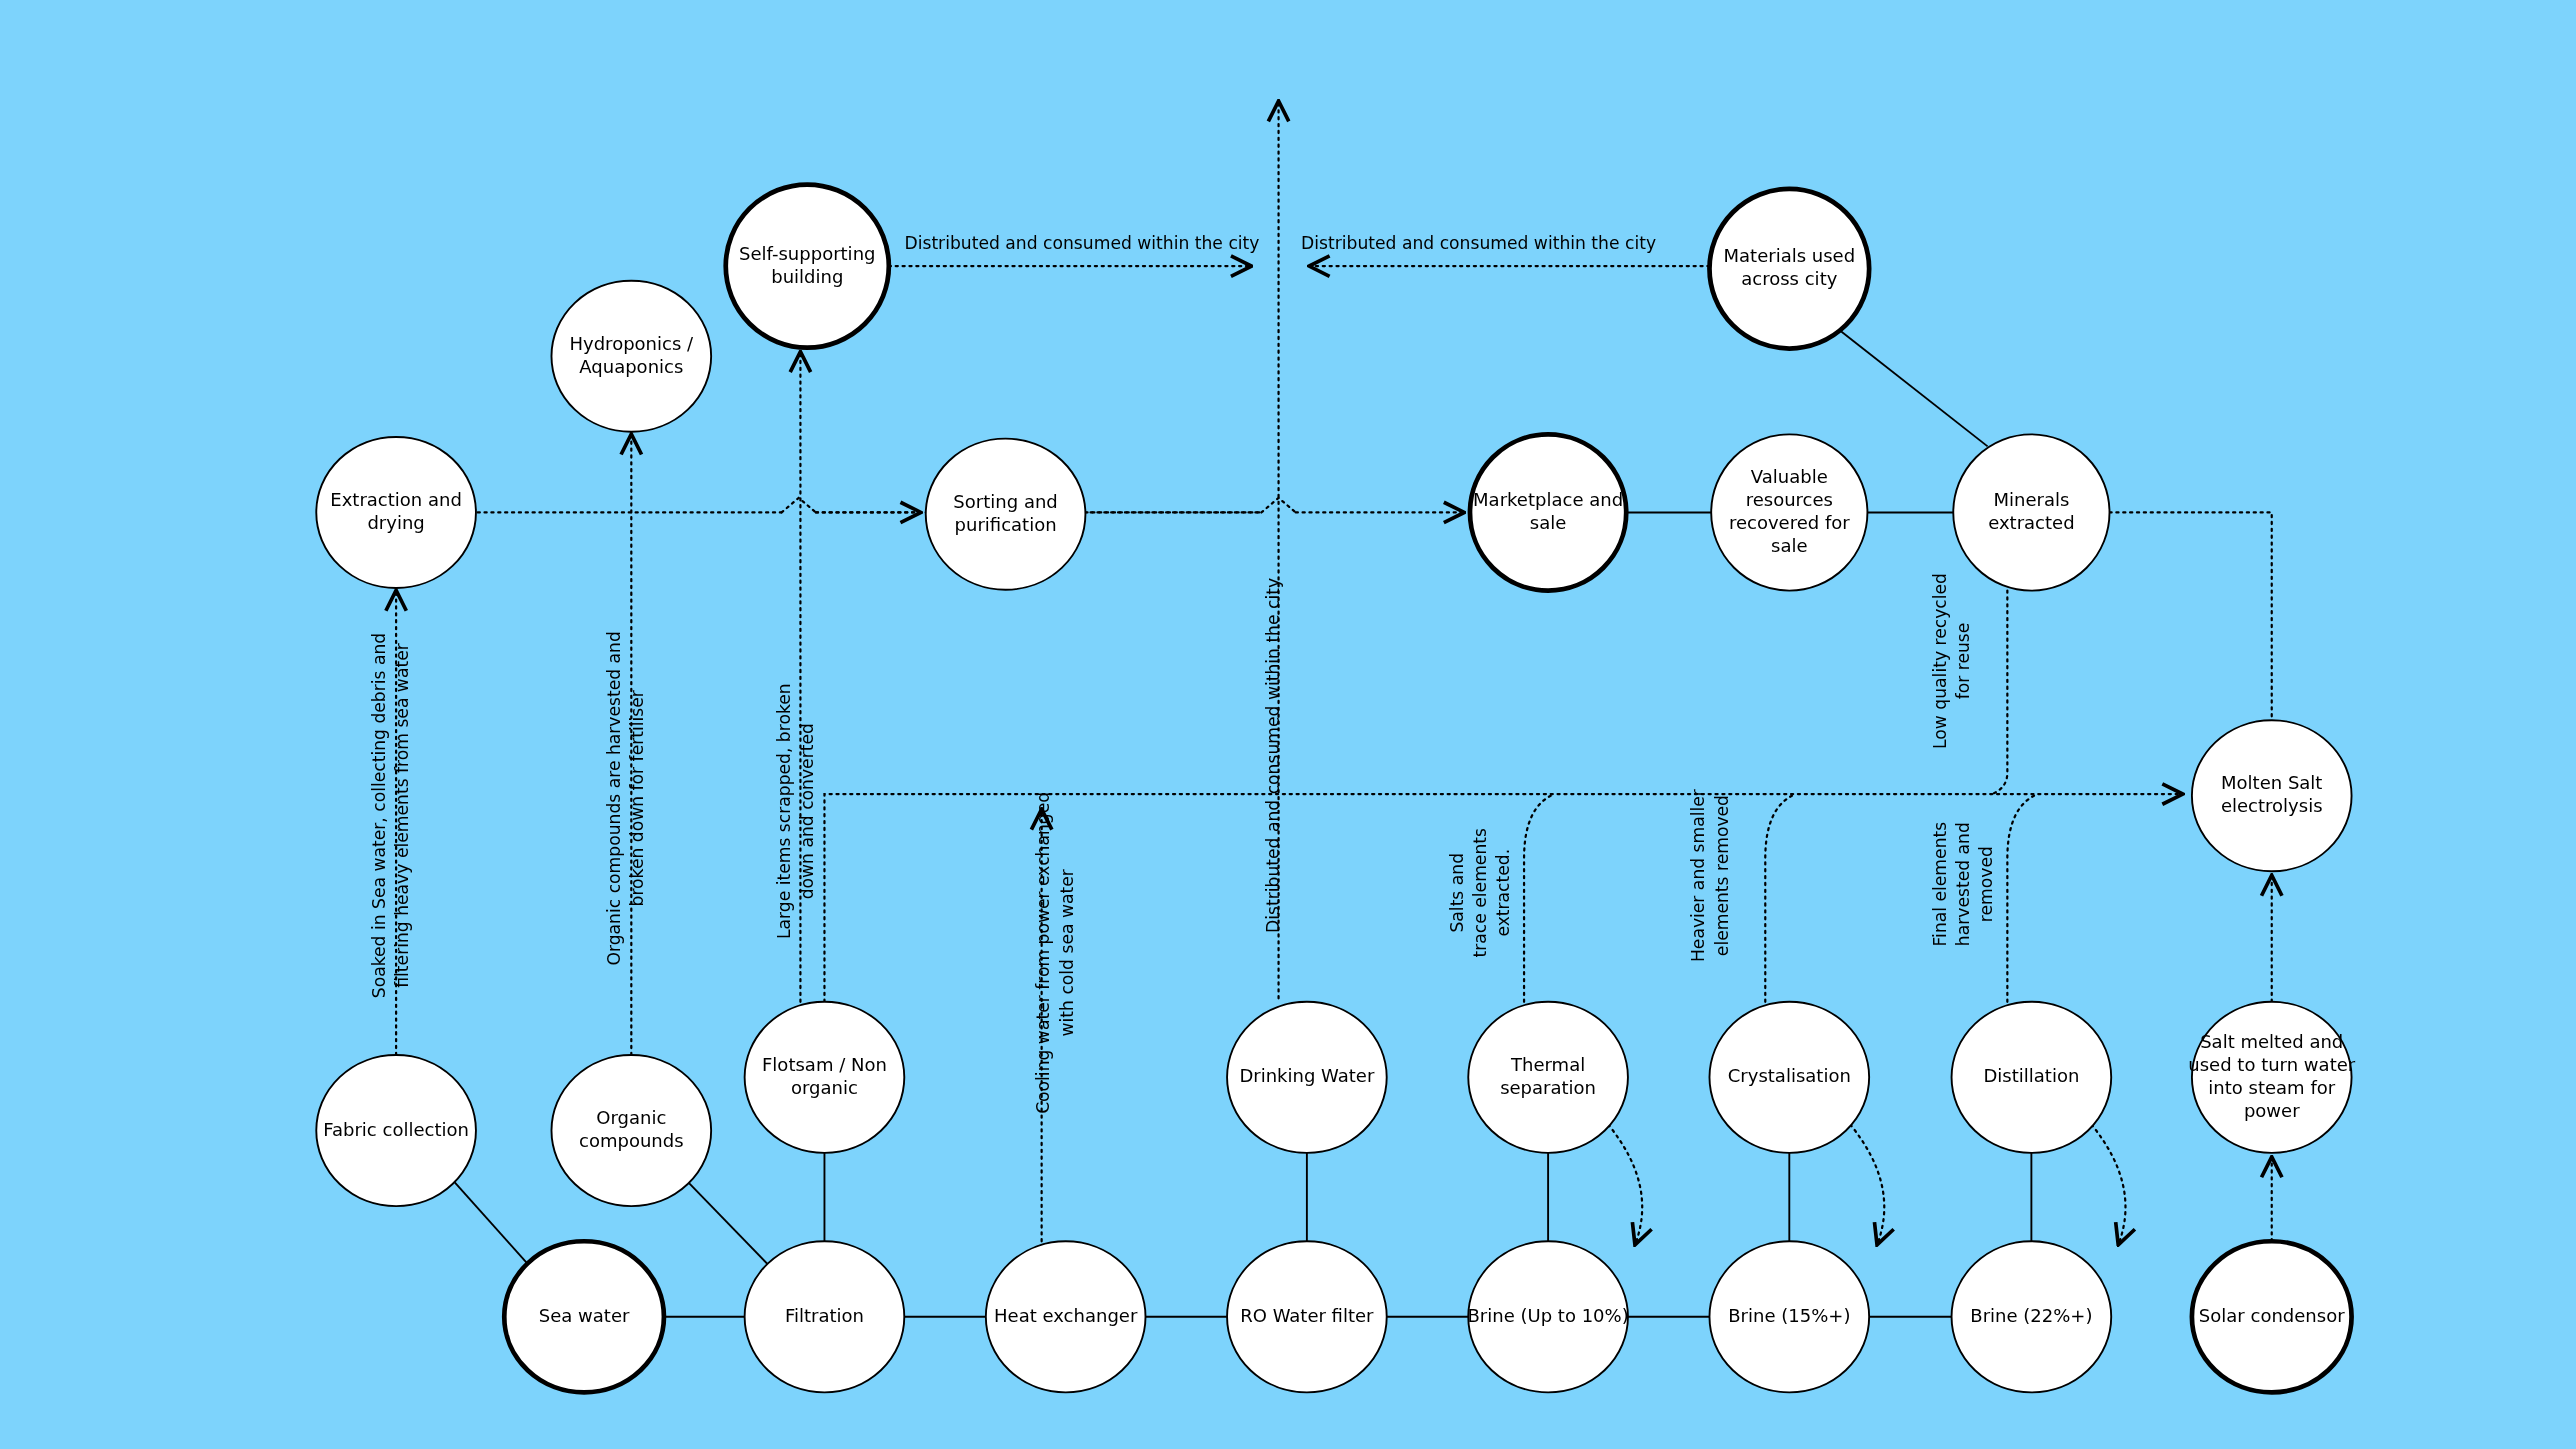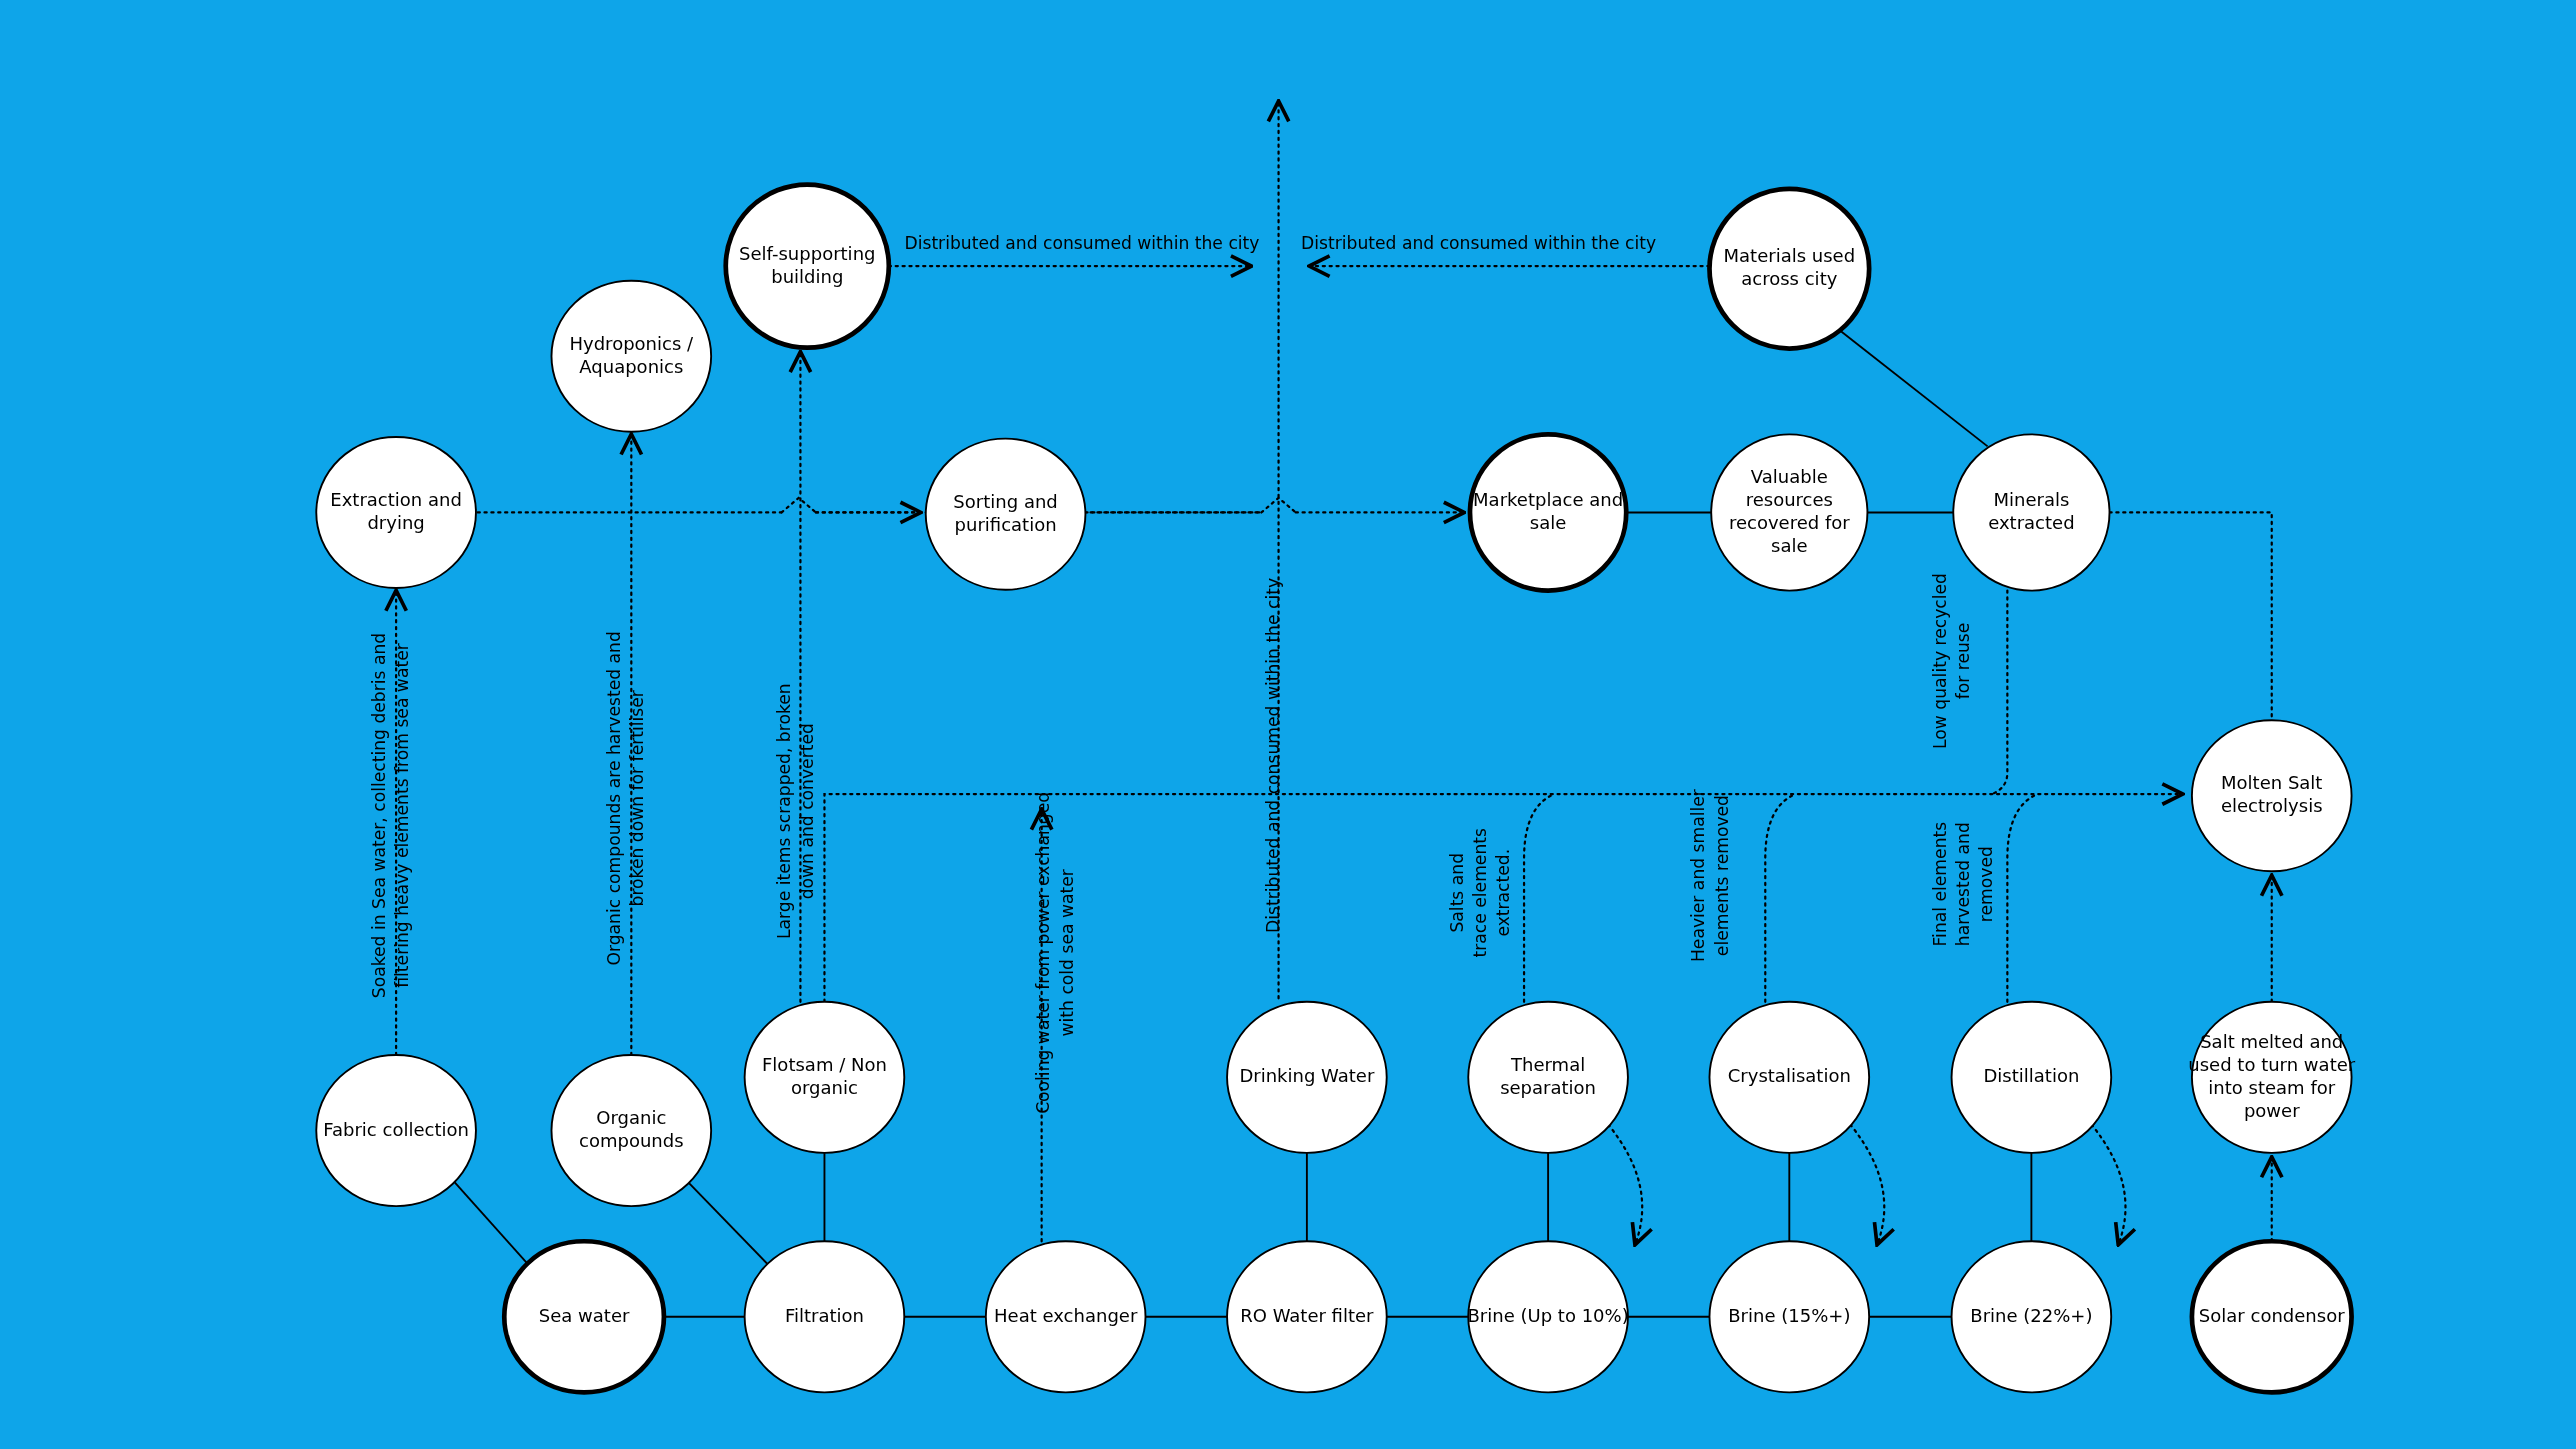--- a/index.html
+++ b/index.html
@@ -1,18 +1,18 @@
 <!DOCTYPE html>
 <html style="font-size:13.7px"><head>
 <meta charset="utf-8">
 <style>
   html,body{margin:0;padding:0;background:#ffffff;}
   body{width:2576px;height:1449px;overflow:hidden;
        font-family:"DejaVu Sans", sans-serif;}
-  #stage{position:relative;width:2576px;height:1449px;background:#0ea5e9;}
+  #stage{position:relative;width:2576px;height:1449px;background:#7dd3fc;}
   svg#diagram{position:absolute;left:0;top:0;width:2576px;height:1449px;}
   .node-ellipse{fill:#ffffff;stroke:#000000;stroke-width:2.2;}
   .node-ellipse.bold{stroke-width:5.5;}
   .node-label{font-family:"DejaVu Sans", sans-serif;font-size:21px;fill:#000000;
               text-anchor:middle;dominant-baseline:middle;}
   .edge-solid{stroke:#000000;stroke-width:2.2;fill:none;}
   .edge-dotted{stroke:#000000;stroke-width:2.6;fill:none;
                stroke-dasharray:2.5 5.5;stroke-linecap:round;}
   .edge-label{font-family:"DejaVu Sans", sans-serif;font-size:20px;fill:#000000;
               text-anchor:middle;}

